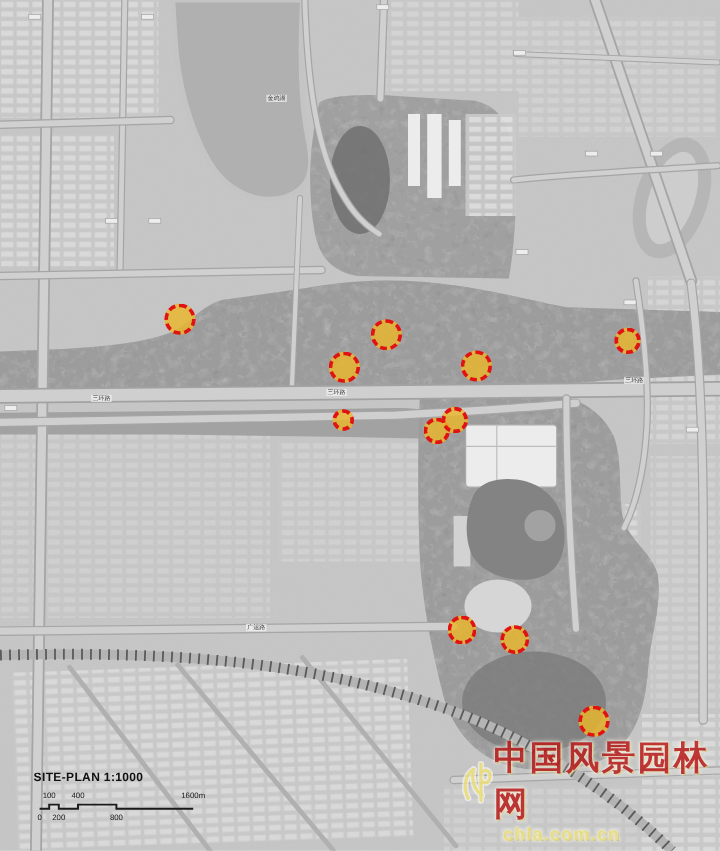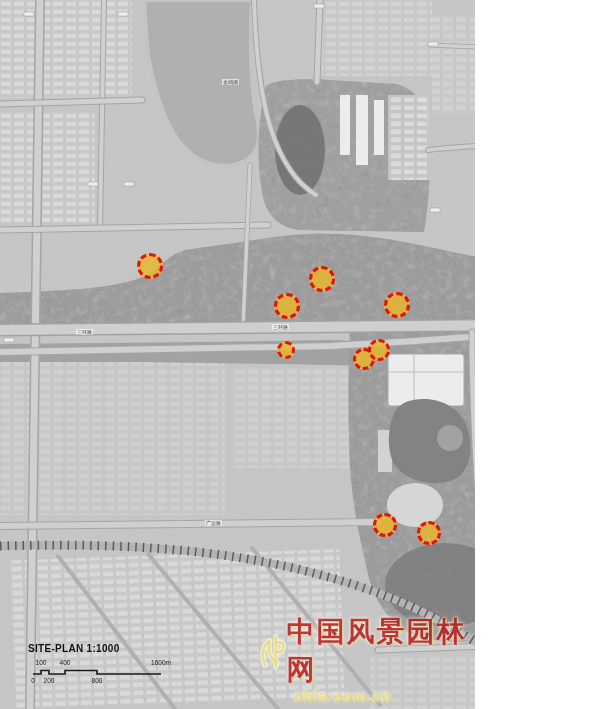--- a/index.html
+++ b/index.html
@@ -1,16 +1,16 @@
 <!DOCTYPE html>
 <html><head>
 <meta charset="utf-8">
 <style>
   html,body{margin:0;padding:0;background:#ffffff;}
-  .stage{position:relative;width:475px;height:709px;overflow:hidden;background:#c6c6c6;
+  .stage{position:relative;width:600px;height:709px;overflow:hidden;background:#c6c6c6;
          font-family:"Liberation Sans", sans-serif;}
   .stage svg.basemap{position:absolute;left:0;top:0;}
   .layer{position:absolute;left:0;top:0;width:600px;height:709px;pointer-events:none;}
   .marker{position:absolute;border-radius:50%;box-sizing:border-box;
           background:rgba(233,182,44,.82);border:3px dashed #e01212;}
   .road-label{position:absolute;font-size:5px;line-height:6px;color:#333;
               background:rgba(245,245,245,.7);padding:0 1px;white-space:nowrap;}
   .legend{position:absolute;left:28px;top:643px;width:180px;}
   .legend-title{font-size:10px;font-weight:bold;color:#101010;letter-spacing:.3px;}
   .watermark{position:absolute;right:2px;bottom:5px;width:215px;opacity:.85;}

